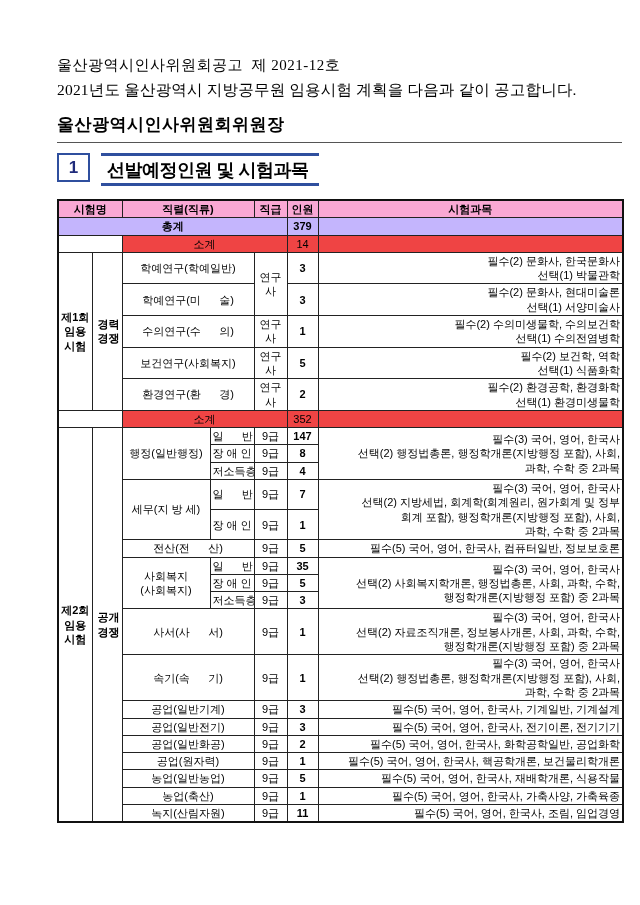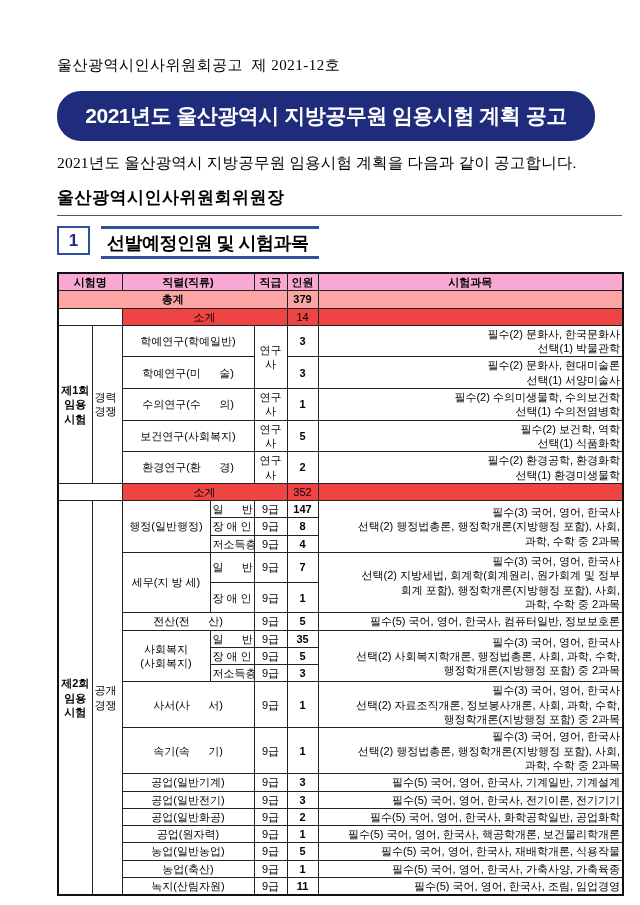--- a/index.html
+++ b/index.html
@@ -11,21 +11,21 @@
     position: relative;
     overflow: hidden;
   }
   .content { padding: 56px 18px 0 57px; width: 640px; }
 
   
   .announce-no {
     font-family: "Liberation Serif", serif;
     font-size: 15px;
     letter-spacing: 0.5px;
-    margin-bottom: 16px;
+    margin-bottom: 5px;
     white-space: pre;
   }
 
   
   .banner {
     width: 538px;
     background: #1f2b7b;
     color: #ffffff;
     border-radius: 24px;
     text-align: center;
@@ -99,45 +99,44 @@
     vertical-align: middle;
     overflow: hidden;
   }
   th.hdr {
     background: #f9a8d4;
     font-weight: bold;
     text-align: center;
     font-size: 11.5px;
     padding: 2px 0;
   }
-  .total-row td { background: #fca5a5; font-weight: bold; text-align: center; }
+  .total-row td { background: #c4b5fd; font-weight: bold; text-align: center; }
   .sub-cell { background: #ef4444; font-weight: normal; text-align: center; }
   .white-cell { background: #ffffff; }
   .vert {
     white-space: pre-line;
     text-align: center;
     font-weight: bold;
     font-size: 11.5px;
     margin-top: 41px;
   }
-  .vert-plain { white-space: pre-line; text-align: left; font-size: 11px; }
+  .vert-plain { white-space: pre-line; text-align: right; font-size: 11px; font-weight: bold; }
   .series { text-align: center; white-space: pre-wrap; }
   .cat { text-align: center; white-space: pre; }
   .grade { text-align: center; }
   .cnt { text-align: center; font-weight: bold; }
   .subj { white-space: pre-wrap; padding-left: 4px; text-align: right; }
 </style>
 </head>
 <body>
 
 <div class="content">
 
   <div class="announce-no">울산광역시인사위원회공고  제 2021-12호</div>
 
-  <div class="banner">2021년도 울산광역시 지방공무원 임용시험 계획 공고</div>
 
   <div class="intro">2021년도 울산광역시 지방공무원 임용시험 계획을 다음과 같이 공고합니다.</div>
 
 
   <div class="signer">울산광역시인사위원회위원장</div>
 
   <div class="divider"></div>
 
   <div class="section-header">
     <div class="section-no">1</div>

